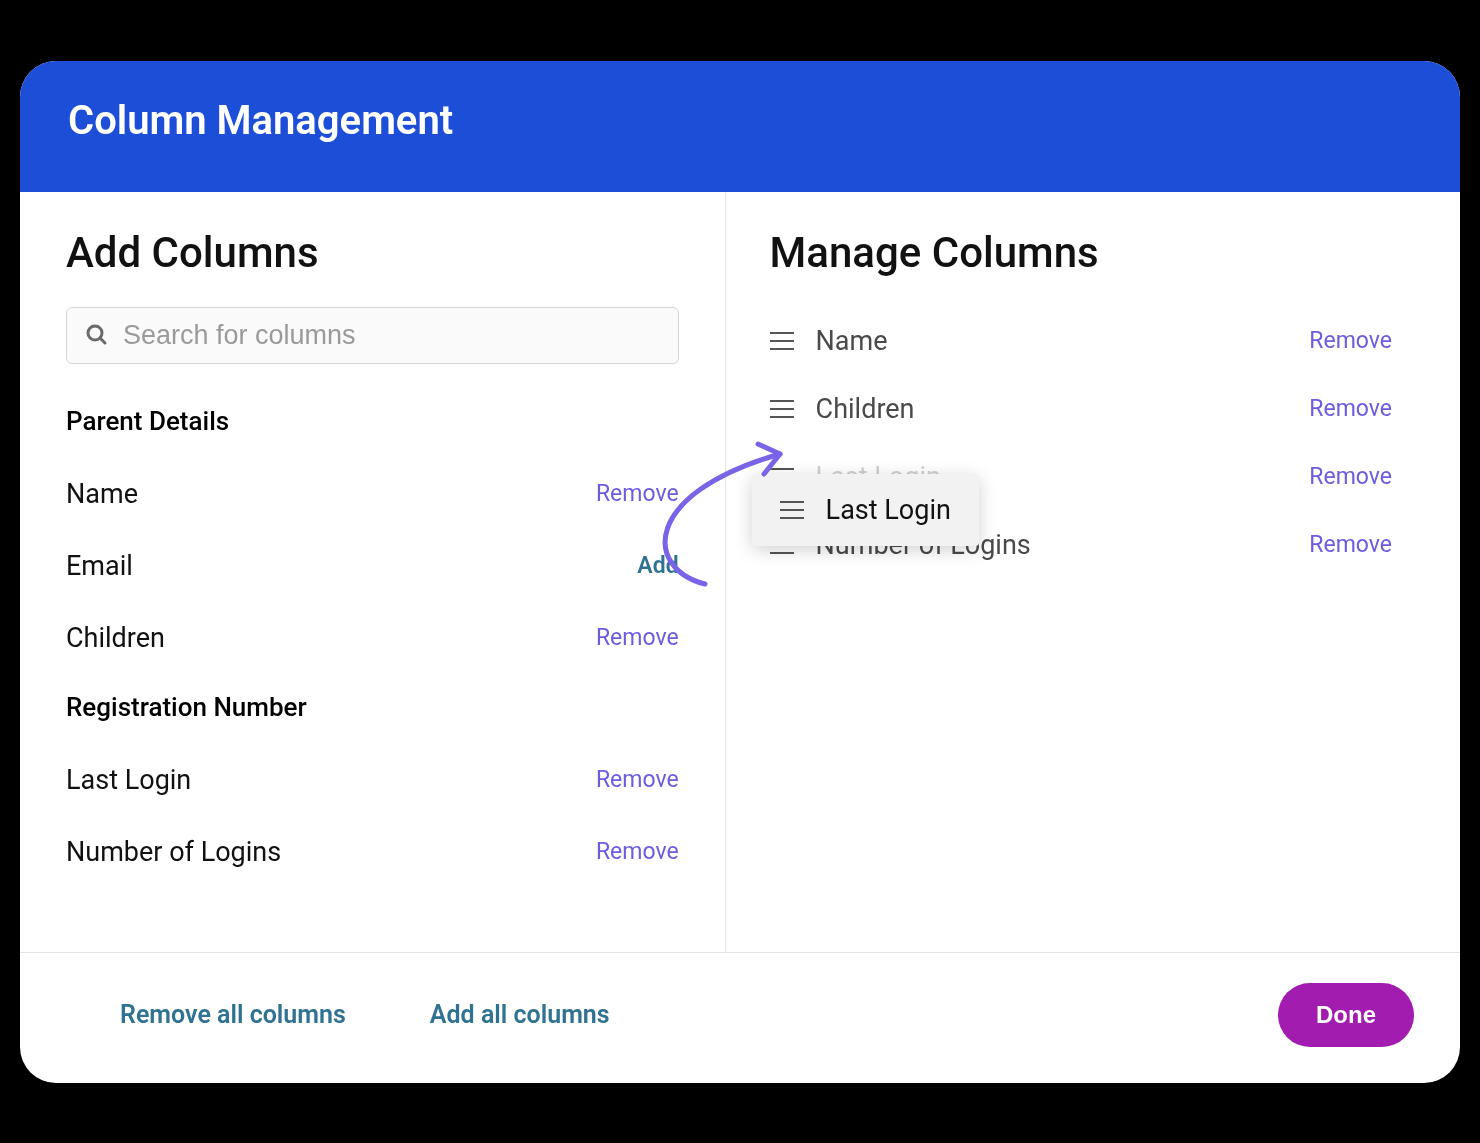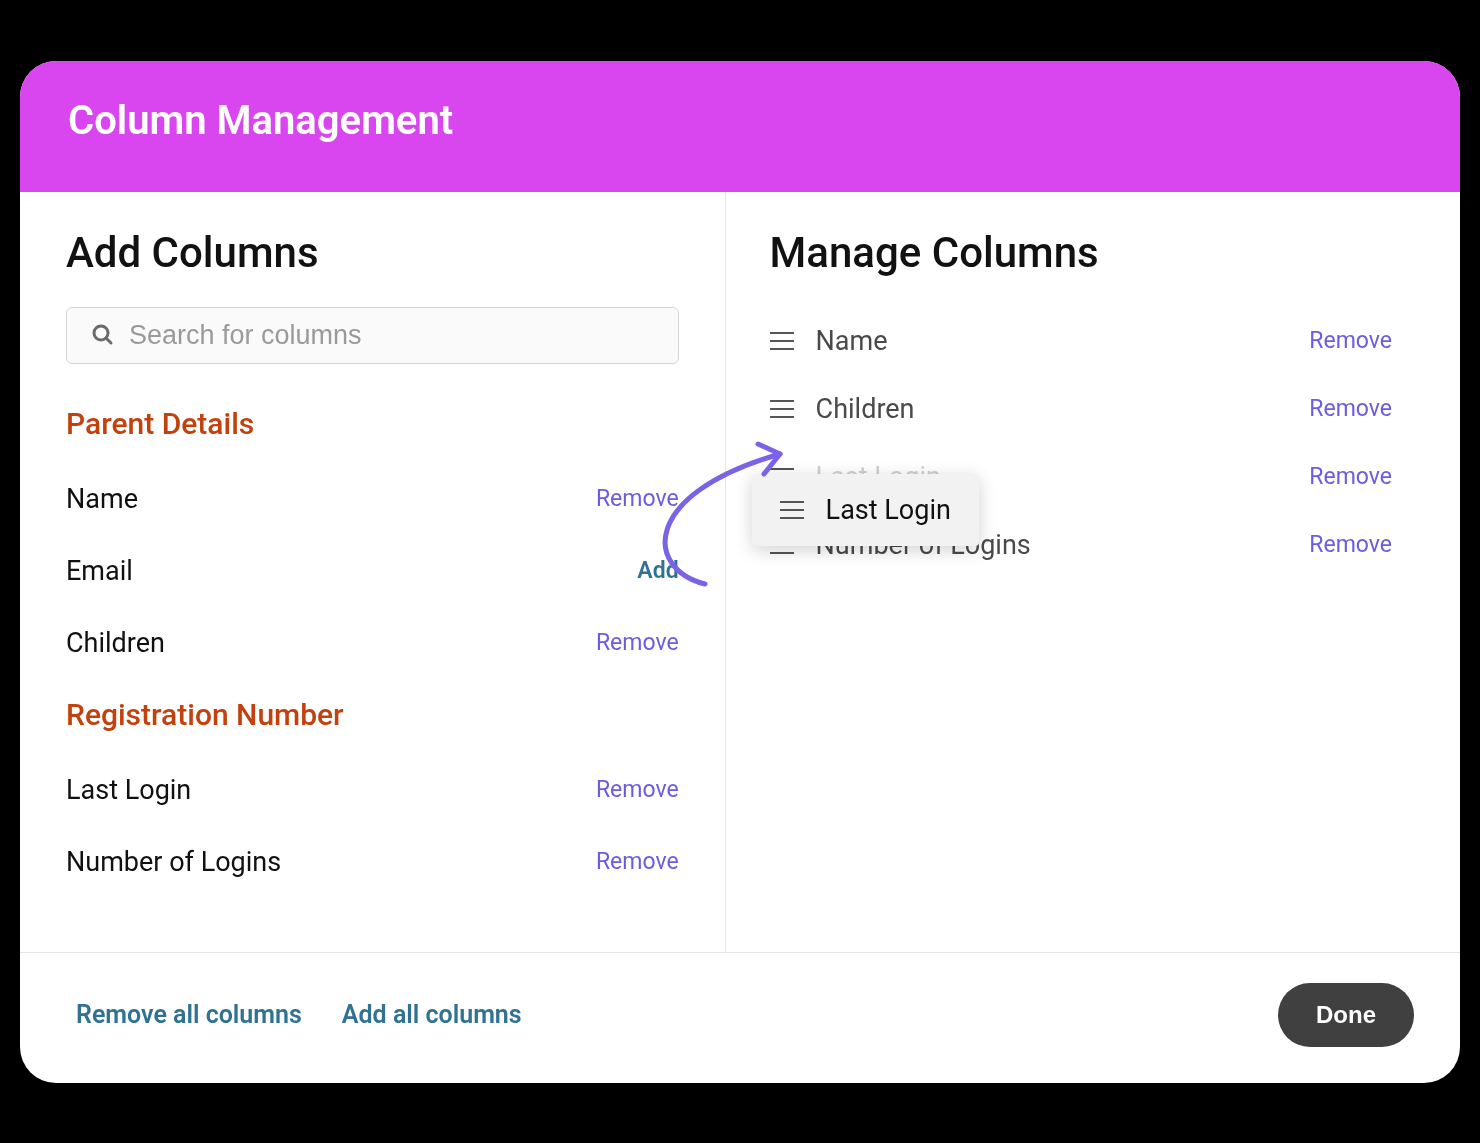--- a/index.html
+++ b/index.html
@@ -12,21 +12,21 @@
     justify-content: center;
   }
   .modal {
     width: 1440px;
     background: #fff;
     border-radius: 36px;
     overflow: hidden;
     position: relative;
   }
   .modal-header {
-    background: #d946ef;
+    background: #1d4ed8;
     color: #fff;
     padding: 36px 40px 48px 48px;
     font-size: 40px;
     font-weight: 600;
   }
   .modal-body {
     display: flex;
     min-height: 760px;
     position: relative;
   }
@@ -47,39 +47,39 @@
     font-size: 42px;
     font-weight: 500;
     color: #111;
     margin-bottom: 30px;
   }
   .search-wrap {
     display: flex;
     align-items: center;
     border: 1px solid #d6d6d6;
     border-radius: 6px;
-    padding: 12px 24px;
+    padding: 12px 18px;
     margin-bottom: 42px;
     background: #fafafa;
   }
   .search-wrap svg { flex-shrink: 0; }
   .search-input {
     border: none;
     background: transparent;
     font-size: 27px;
     color: #333;
     margin-left: 14px;
     outline: none;
     width: 100%;
   }
   .search-input::placeholder { color: #9a9a9a; }
   .group-title {
-    font-size: 30px;
+    font-size: 26px;
     font-weight: 500;
-    color: #c2410c;
+    color: #000000;
     margin-top: 24px;
     margin-bottom: 28px;
   }
   .add-row {
     display: flex;
     align-items: center;
     justify-content: space-between;
     font-size: 27px;
     color: #111;
     padding: 14px 0;
@@ -148,23 +148,24 @@
   }
   .footer-left {
     display: flex;
     gap: 40px;
   }
   .footer-link {
     color: #2f7291;
     font-size: 25px;
     font-weight: 600;
     cursor: pointer;
+    margin-left: 44px;
   }
   .done-btn {
-    background: #404040;
+    background: #a21caf;
     color: #fff;
     border: none;
     border-radius: 999px;
     padding: 18px 38px;
     font-size: 24px;
     font-weight: 600;
     cursor: pointer;
   }
 </style>
 </head>

